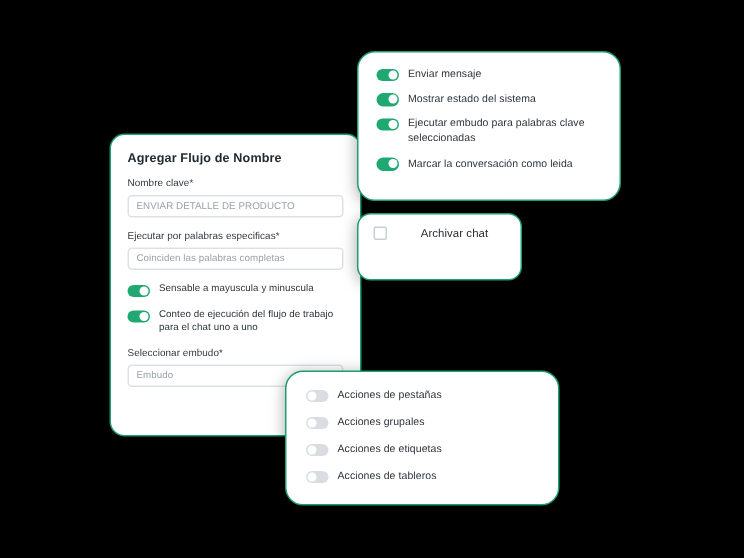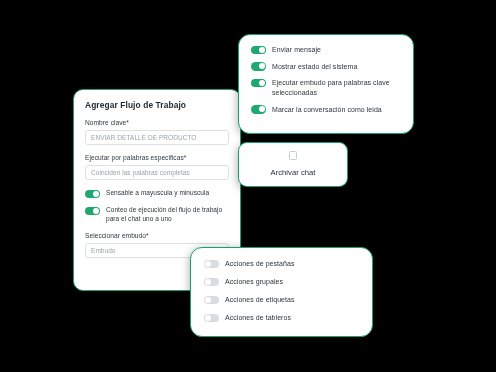--- a/index.html
+++ b/index.html
@@ -102,24 +102,22 @@
   .toggle-label {
     font-size: 6.5px;
     color: #2c343b;
     line-height: 1.38;
     letter-spacing: 0.05px;
   }
 
   
   .check-row {
     display: flex;
-    align-items: center;
-    gap: 8px;
+    gap: 23px;
     margin-bottom: 6px;
-    flex-direction: column;
   }
   .check-row:last-child { margin-bottom: 0; }
 
   .checkbox {
     flex: 0 0 auto;
     width: 8.5px;
     height: 8.5px;
     border: 1px solid #c9ced4;
     border-radius: 1.5px;
     background: #ffffff;
@@ -168,21 +166,21 @@
   #bulk-card .toggle-row:last-child { margin-bottom: 0; }
   #bulk-card .toggle-label { font-size: 7px; color: #2c343b; }
 </style>
 </head>
 <body>
 
 <div id="stage">
 
   <div class="card" id="main-card">
 
-    <div class="card-title">Agregar Flujo de Trabajo</div>
+    <div class="card-title">Agregar Flujo de Nombre</div>
 
     <div class="field-label">Nombre clave*</div>
     <div class="text-input">
       <span>ENVIAR DETALLE DE PRODUCTO</span>
     </div>
 
     <div class="field-label">Ejecutar por palabras especificas*</div>
     <div class="text-input">
       <span>Coinciden las palabras completas</span>
     </div>

